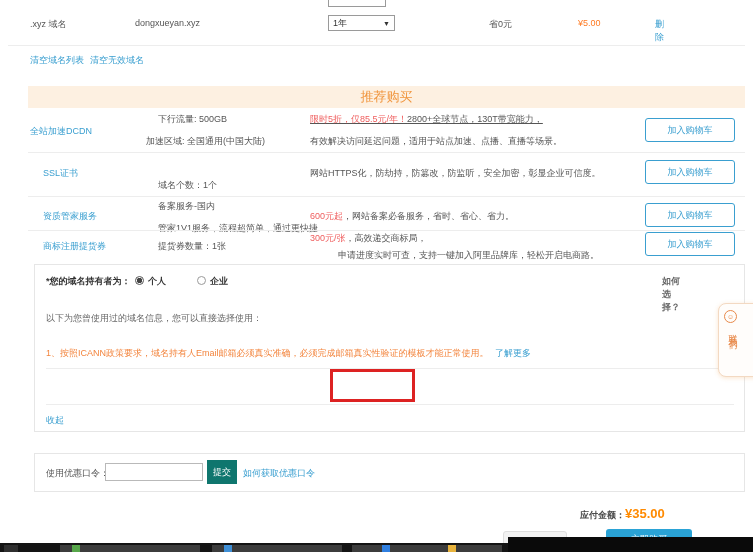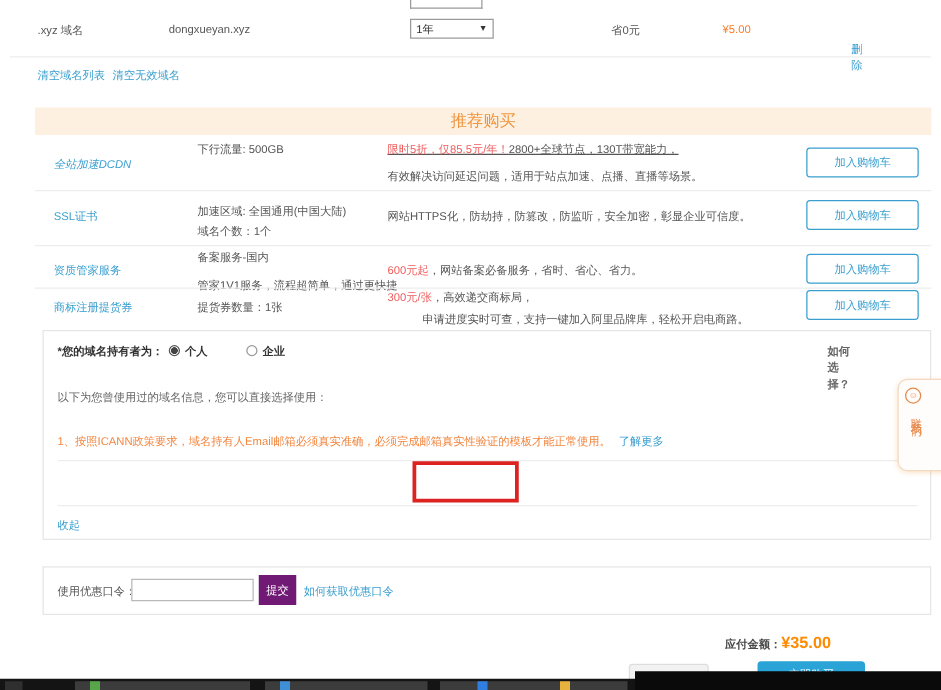--- a/index.html
+++ b/index.html
@@ -30,21 +30,21 @@
   
   .panel { border:1px solid #e6e6e6; background:#fff; }
   .radio { display:inline-block; width:9px; height:9px; border-radius:50%; border:1px solid #9a9a9a;
     vertical-align:-1px; margin-right:4px; background:#fff; }
   .radio.on { border:1px solid #555; background:radial-gradient(circle at 50% 50%, #444 0 2.5px, #fff 3px); }
   .bold { font-weight:bold; color:#333; }
   .red-annot { border:3px solid #dd2222; background:transparent; }
 
   
   .coupon-input { border:1px solid #b9b9b9; background:#fff; width:98px; height:18px; font-size:9px; padding:0 3px; }
-  .submit-btn { background:#701a75; color:#fff; border:none; width:30px; height:24px; font-size:9px; cursor:pointer; }
+  .submit-btn { background:#0f766e; color:#fff; border:none; width:30px; height:24px; font-size:9px; cursor:pointer; }
 
   
   .contact-card { background:#fffdfb; border:1px solid #f3d9c2; border-radius:8px 0 0 8px;
     box-shadow:0 1px 4px rgba(240,150,60,.25); }
   .contact-icon { width:13px; height:13px; border:1.5px solid #e8894a; border-radius:50%;
     display:flex; align-items:center; justify-content:center; color:#e8894a; font-size:7px; }
   .v-text { writing-mode:vertical-lr; letter-spacing:2px; color:#e8894a; font-size:9px; }
 
   
   .watermark { color:#a3a3a3; font-size:20px; letter-spacing:1px; opacity:.85; }
@@ -68,31 +68,31 @@
   <div class="abs sel-remnant" style="left:328px; top:-2px; width:58px; height:9px;"></div>
 
   <div class="abs" style="left:30px; top:18px;">.xyz 域名</div>
   <div class="abs" style="left:135px; top:18px;">dongxueyan.xyz</div>
   <div class="abs sel" style="left:328px; top:15px;">
     <span>1年</span>
     <span class="caret">▼</span>
   </div>
   <div class="abs" style="left:489px; top:18px;">省0元</div>
   <div class="abs orange" style="left:578px; top:18px;">¥5.00</div>
-  <a class="abs link" style="left:681px; top:18px;margin-top:15px;">删除</a>
+  <a class="abs link" style="left:655px; top:18px;">删除</a>
   <div class="abs lightline" style="left:8px; top:45px; width:737px;"></div>
 
   <a class="abs link" style="left:30px; top:54px;">清空域名列表</a>
   <a class="abs link" style="left:90px; top:54px;">清空无效域名</a>
 
   <div class="abs banner" style="left:28px; top:86px; width:717px; height:22px;">推荐购买</div>
 
-  <a class="abs link prod-name" style="left:43px; top:125px;font-style:italic;">全站加速DCDN</a>
+  <a class="abs link prod-name" style="left:30px; top:125px;">全站加速DCDN</a>
   <div class="abs" style="left:158px; top:113px;">下行流量: 500GB</div>
-  <div class="abs" style="left:158px; top:135px;margin-top:28px;">加速区域: 全国通用(中国大陆)</div>
+  <div class="abs" style="left:146px; top:135px;">加速区域: 全国通用(中国大陆)</div>
   <div class="abs" style="left:310px; top:113px; width:320px;text-decoration:underline;">
     <span class="red">限时5折，仅85.5元/年！</span><span>2800+全球节点，130T带宽能力，</span>
   </div>
   <div class="abs" style="left:310px; top:135px; width:320px;">有效解决访问延迟问题，适用于站点加速、点播、直播等场景。</div>
   <button class="abs cart-btn" style="left:645px; top:118px;">加入购物车</button>
   <div class="abs lightline" style="left:28px; top:152px; width:717px;"></div>
 
   <a class="abs link prod-name" style="left:43px; top:167px;">SSL证书</a>
   <div class="abs" style="left:158px; top:179px;">域名个数：1个</div>
   <div class="abs" style="left:310px; top:167px; width:320px;">网站HTTPS化，防劫持，防篡改，防监听，安全加密，彰显企业可信度。</div>

